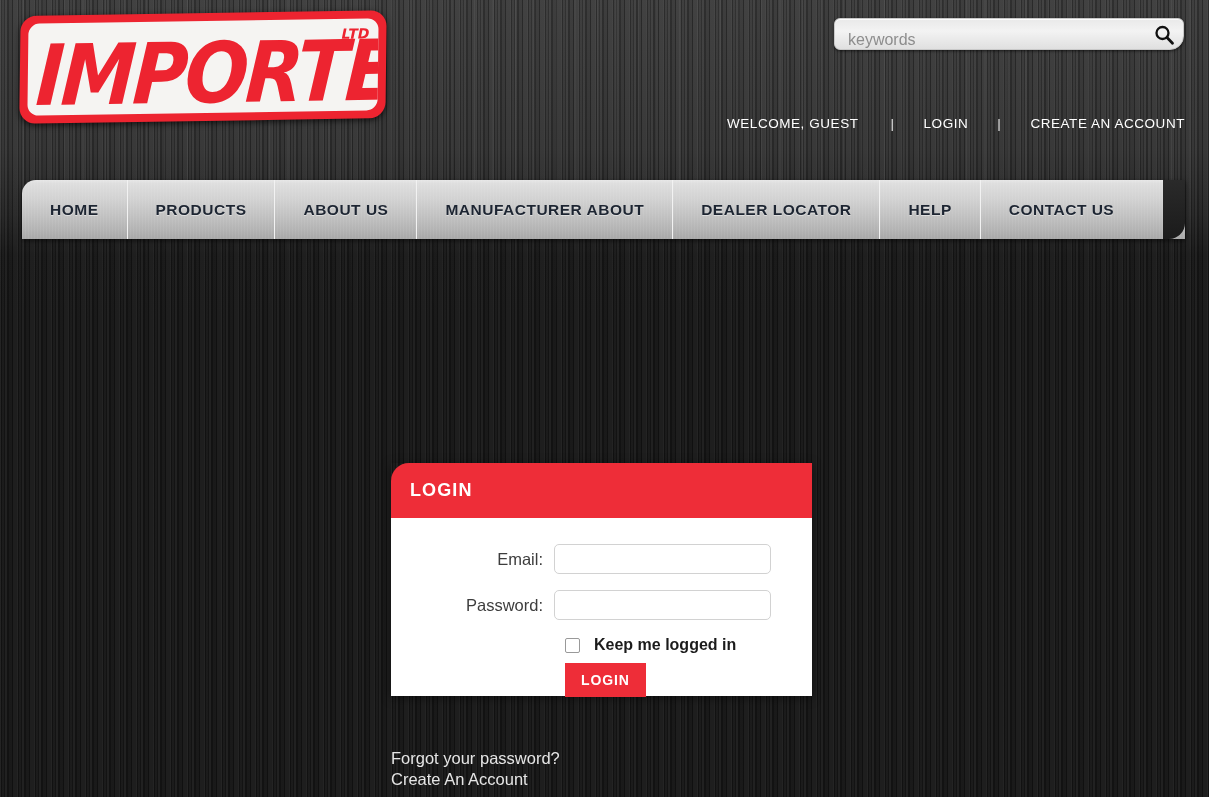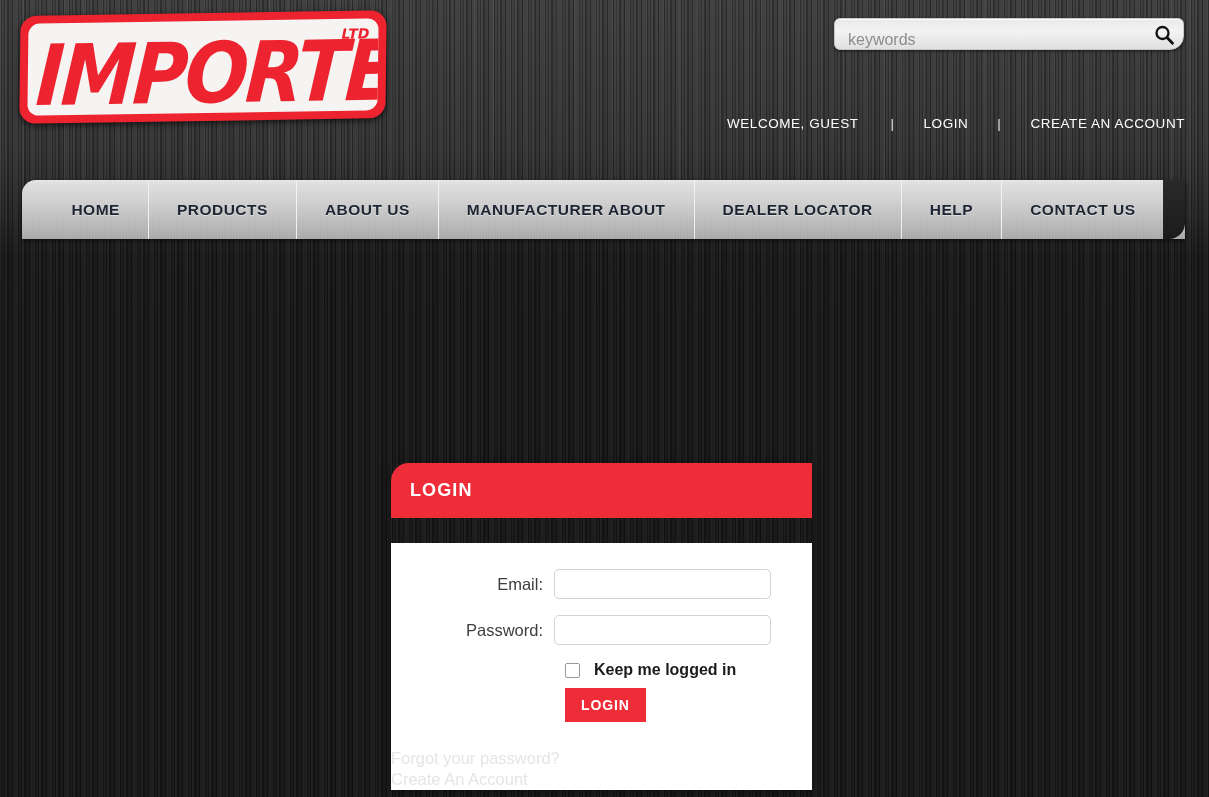--- a/index.html
+++ b/index.html
@@ -165,21 +165,20 @@
     width: 1163px;
     height: 59px;
     border-radius: 14px 0 0 0;
     background: linear-gradient(180deg,
         #e7e7e7 0%, #dedede 6%, #d2d2d2 32%,
         #c2c2c2 60%, #b2b2b2 86%, #a8a8a8 100%);
     box-shadow: 0 2px 5px rgba(0,0,0,0.55);
     display: flex;
     align-items: stretch;
     z-index: 3;
-    justify-content: center;
   }
   #nav::after {
     content: "";
     position: absolute;
     left: 0; right: 0; top: 0; bottom: 0;
     border-radius: 14px 0 0 0;
     background-image: repeating-linear-gradient(90deg,
         rgba(255,255,255,0.12) 0px, rgba(255,255,255,0.12) 1px,
         rgba(0,0,0,0.0) 1px, rgba(0,0,0,0.0) 3px);
     opacity: 0.5;
@@ -233,22 +232,21 @@
   }
   #panel-title {
     color: #ffffff;
     font-size: 18px;
     font-weight: bold;
     letter-spacing: 1.1px;
   }
   #panel-body {
     background: #ffffff;
     padding: 26px 0 26px 0;
-    height: 247px;
-    margin-top: 25px;
+    height: 178px;
   }
   .form-row {
     display: flex;
     align-items: center;
     margin-bottom: 16px;
   }
   .form-label {
     width: 163px;
     text-align: right;
     padding-right: 11px;

